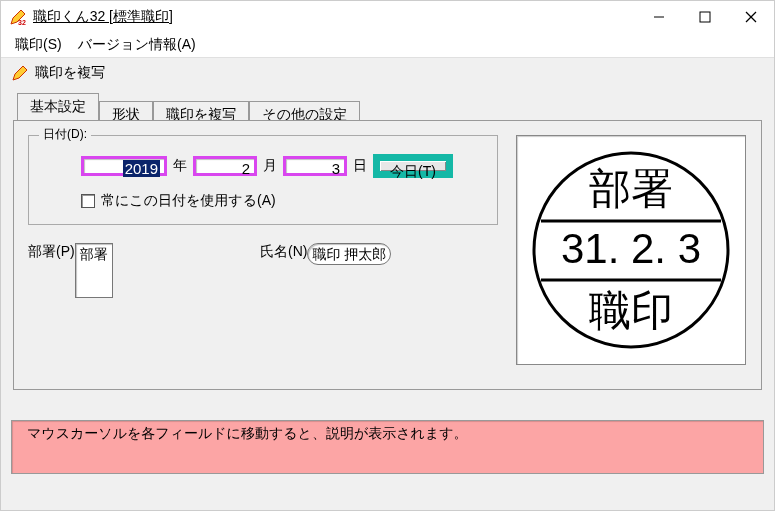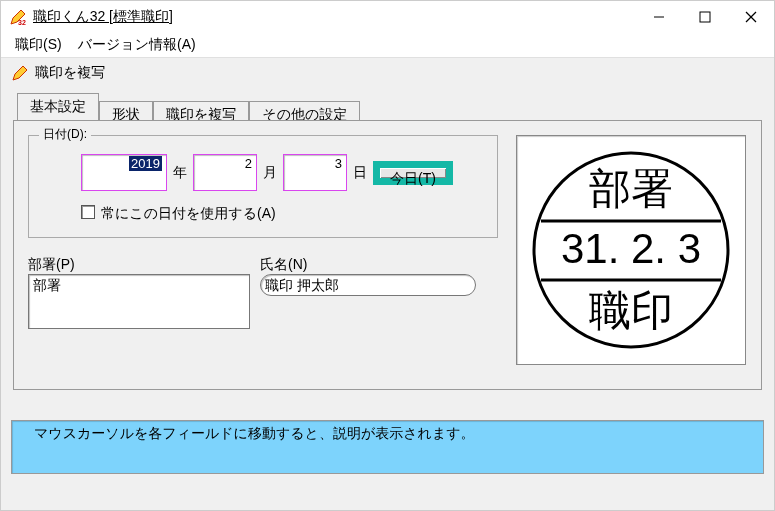--- a/index.html
+++ b/index.html
@@ -17,38 +17,38 @@
     .tabstrip { background: #f0f0f0; margin-top: 6px; display: flex; align-items: flex-end; padding-left: 16px; font-size: 14px; }
     .tab { padding: 4px 12px; border: 1px solid #999; background: #f0f0f0; margin-right: 0; position: relative; border-bottom: none; }
     .tab.active { background: #f0f0f0; z-index: 2; top: 0; }
     .tab:not(.active) { top: 8px; background: #f0f0f0; }
     .tab-panel { border: 1px solid #999; margin: 0 12px; background: #f0f0f0; position: relative; padding: 14px; height: 270px; display: flex; gap: 18px; }
     .left-col { width: 470px; }
     .right-col { display: flex; align-items: flex-start; justify-content: center; }
     .groupbox { border: 1px solid #aaa; position: relative; padding: 18px 14px 14px 14px; margin-bottom: 18px; }
     .groupbox .legend { position: absolute; top: -10px; left: 10px; background: #f0f0f0; padding: 0 4px; font-size: 12px; }
     .date-row { display: flex; align-items: center; gap: 6px; padding-left: 38px; }
-    .num-field { font-family: "MS Gothic", monospace; text-align: right; padding: 1px 4px; font-size: 13px; border: 1px solid #d946ef; background: #fff; height: 37px; box-shadow: inset 1px 1px 1px rgba(0,0,0,.25); }
+    .num-field { font-family: "MS Gothic", monospace; text-align: right; padding: 1px 4px; font-size: 15px; border: 3px solid #d946ef; background: #fff; height: 20px; box-shadow: inset 1px 1px 1px rgba(0,0,0,.25); }
     .num-field.year { width: 86px; }
     .num-field.small { width: 64px; }
     .year-sel { background: #0a246a; color: #fff; padding: 0 2px; }
     .unit { font-size: 14px; }
     .btn { background: #e7e7e7; border: 7px solid #14b8a6; padding: 2px 10px; font-size: 14px; height: 24px; box-shadow: 1px 1px 0 #fff inset, -1px -1px 0 #888 inset; }
-    .chk-row { display: flex; gap: 6px; font-size: 14px; margin-top: 14px; padding-left: 38px; }
+    .chk-row { display: flex; align-items: center; gap: 6px; font-size: 14px; margin-top: 14px; padding-left: 38px; }
     .chkbox { width: 14px; height: 14px; border: 1px solid #555; background: #fff; box-shadow: inset 1px 1px 0 #999; }
     .labels-row { display: flex; gap: 10px; }
-    .label-col { display: flex; flex-direction: column; font-size: 14px; }
+    .label-col { display: flex; flex-direction: row; font-size: 14px; }
     .label-col.dept { width: 222px; }
     .label-col.name { width: 216px; }
     .list-field { border: 1px solid #777; background: #fff; padding: 2px 4px; font-size: 14px; box-shadow: inset 1px 1px 1px rgba(0,0,0,.25); }
     .list-field.tall { height: 55px; }
     .list-field.single { height: 22px; border-radius: 11px; }
     .stamp-frame { width: 230px; height: 230px; background: #fff; border: 1px solid #888; box-shadow: inset 1px 1px 1px rgba(0,0,0,.2); display: flex; align-items: center; justify-content: center; }
     .stamp-svg { width: 210px; height: 210px; }
-    .status-area { margin: 30px 10px 10px 10px; background: #7dd3fc; border: 1px solid #999; padding: 4px 22px; font-size: 14px; height: 54px; box-shadow: inset 1px 1px 1px rgba(0,0,0,.15); }
+    .status-area { margin: 30px 10px 10px 10px; background: #fca5a5; border: 1px solid #999; padding: 4px 15px; font-size: 14px; height: 54px; box-shadow: inset 1px 1px 1px rgba(0,0,0,.15); }
     .pencil-icon svg { display: block; }
   </style>
 </head>
 <body>
 
 <div class="window">
   <div class="titlebar">
     <span class="app-icon pencil-icon">
       <svg width="18" height="18" viewBox="0 0 18 18">
         <path d="M2 16 L4 10 L12 2 L16 6 L8 14 Z" fill="#ffcc33" stroke="#cc3300" stroke-width="1"></path>

